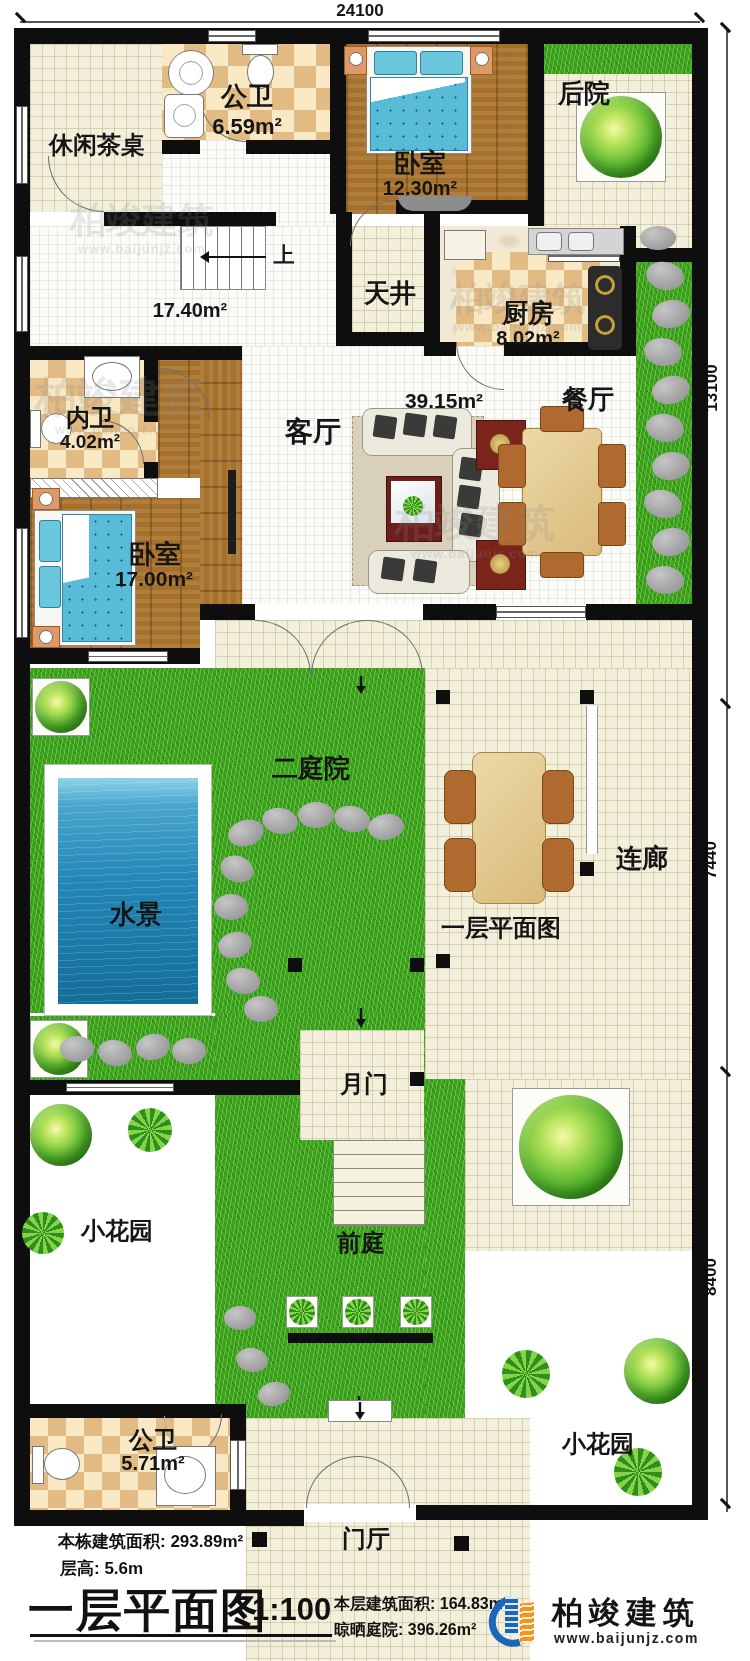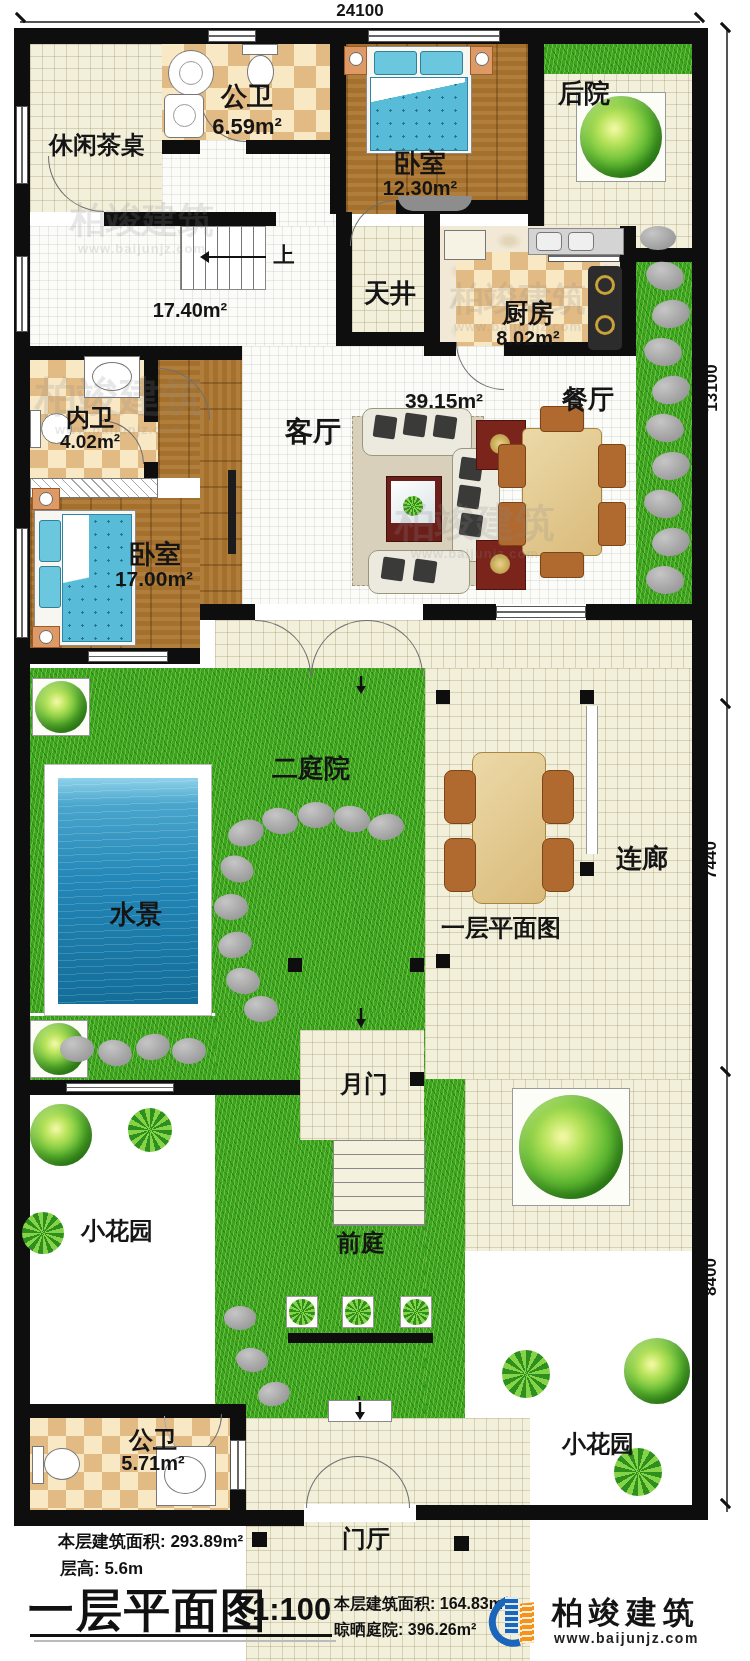--- a/index.html
+++ b/index.html
@@ -376,21 +376,21 @@
   <div class="lb" style="left:642px;top:846px;font-size:26px;font-family:Liberation Serif, serif;">连廊</div>
   <div class="lb" style="left:501px;top:916px;font-size:24px;">一层平面图</div>
   <div class="lb" style="left:364px;top:1072px;font-size:24px;">月门</div>
   <div class="lb" style="left:361px;top:1231px;font-size:24px;">前庭</div>
   <div class="lb" style="left:117px;top:1219px;font-size:24px;">小花园</div>
   <div class="lb" style="left:598px;top:1432px;font-size:24px;">小花园</div>
   <div class="lb" style="left:153px;top:1428px;font-size:24px;">公卫</div>
   <div class="lb" style="left:153px;top:1453px;font-size:20px;">5.71m²</div>
   <div class="lb" style="left:366px;top:1527px;font-size:24px;">门厅</div>
 
-  <div class="abs" style="left:58px;top:1530px;font-size:17px;font-weight:bold;color:#111;">本层建筑面积: 293.89m²</div>
+  <div class="abs" style="left:58px;top:1530px;font-size:17px;font-weight:bold;color:#111;">本栋建筑面积: 293.89m²</div>
   <div class="abs" style="left:60px;top:1557px;font-size:17px;font-weight:bold;color:#111;">层高: 5.6m</div>
   <div class="abs" style="left:28px;top:1580px;font-size:46px;font-weight:bold;color:#111;letter-spacing:2px;">一层平面图</div>
   <div class="abs" style="left:252px;top:1592px;font-size:31px;font-weight:bold;color:#111;">1:100</div>
   <div class="abs" style="left:30px;top:1634px;width:302px;height:3px;background:#111;"></div>
   <div class="abs" style="left:34px;top:1640px;width:302px;height:2px;background:#bbb;"></div>
   <div class="abs" style="left:334px;top:1594px;font-size:16px;font-weight:bold;color:#111;">本层建筑面积: 164.83m²</div>
   <div class="abs" style="left:334px;top:1620px;font-size:16px;font-weight:bold;color:#111;">晾晒庭院: 396.26m²</div>
 
   <div class="abs" style="left:487px;top:1589px;width:58px;height:64px;">
     <div class="abs" style="left:2px;top:6px;width:50px;height:52px;border:7px solid #1b66bb;border-radius:50%;border-top-color:transparent;border-right-color:transparent;transform:rotate(28deg);box-sizing:border-box;"></div>

